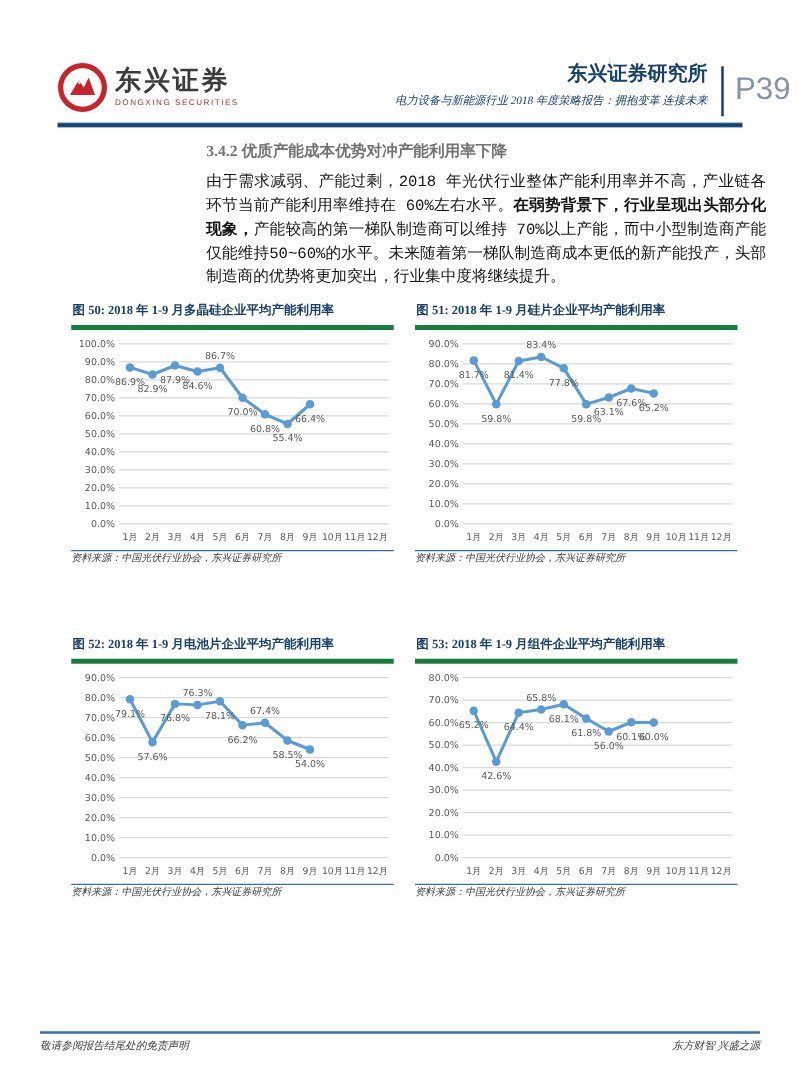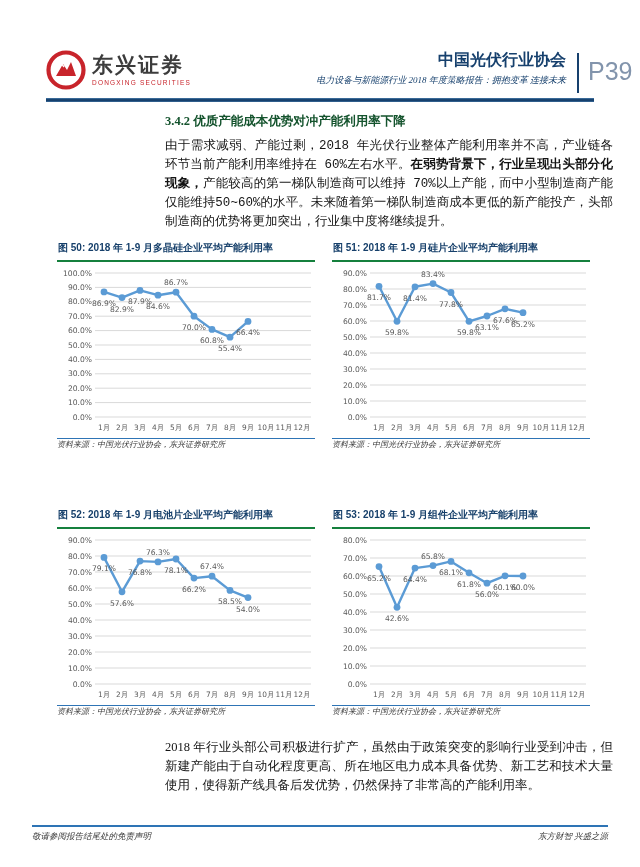--- a/index.html
+++ b/index.html
@@ -19,35 +19,35 @@
              font-size:16px;color:#16406d;line-height:18px;}
   .hdr-sub{font-size:9px;color:#16406d;font-style:italic;margin-top:5px;}
   .hdr-divider{position:absolute;top:53px;left:577px;width:2px;height:40px;background:#16406d;}
   .page-num{position:absolute;top:57px;left:588px;font-family:"Liberation Sans","DejaVu Sans",sans-serif;
             font-size:25px;color:#8294ac;}
   .hdr-rule{position:absolute;top:98px;left:46px;width:548px;height:4px;
             background:linear-gradient(#4a7cab,#16406d 40%,#16406d 75%,#4a7cab);}
 
   
   .sec-heading{position:absolute;left:165px;top:113px;width:450px;
-               font-weight:bold;font-size:12.5px;color:#14532d;}
+               font-weight:bold;font-size:12.5px;color:#737373;}
   .para{position:absolute;left:165px;width:448px;font-size:12.5px;line-height:19px;
         color:#141414;text-align:justify;}
   .para .b{font-weight:bold;}
   .para1{top:137px;font-family:Liberation Mono, monospace;}
   .para2{top:738px;}
 
   
   .fig{position:absolute;width:258px;}
   .fig50{left:57px;top:241px;}
   .fig51{left:332px;top:241px;}
   .fig52{left:57px;top:508px;}
   .fig53{left:332px;top:508px;}
-  .fig-title{font-family:Liberation Sans, sans-serif;font-weight:bold;
-             font-size:10px;color:#17406b;padding:0 0 5px 1px;border-bottom:2px solid #15803d;}
+  .fig-title{font-family:Liberation Serif, serif;font-weight:bold;
+             font-size:10px;color:#17406b;padding:0 0 5px 1px;border-bottom:4px solid #15803d;}
   .fig-body{margin-top:3px;height:172px;}
   .fig-body svg{font-family:"DejaVu Sans","Liberation Sans",sans-serif;}
   .fig-source{border-top:1.5px solid #2e74b5;margin-top:1px;padding-top:0;
               font-size:8px;font-style:italic;color:#3a3a3a;}
 
   
   .ftr-rule{position:absolute;top:825px;left:32px;width:576px;height:2px;
             background:#2e74b5;}
   .ftr-left{position:absolute;top:831px;left:32px;font-size:8.5px;font-style:italic;color:#3a3a3a;}
   .ftr-right{position:absolute;top:831px;right:32px;font-size:8.5px;font-style:italic;color:#3a3a3a;}
@@ -63,21 +63,21 @@
       <path d="M10 26 L17 14 L21 20 L25 12 L30 26 Z" fill="#c8242b"></path>
       <path d="M9 22 L15 13 L18 17" fill="none" stroke="#ffffff" stroke-width="1.4"></path>
     </svg>
     <div class="logo-text">
       <div class="logo-cn">东兴证券</div>
       <div class="logo-en">DONGXING SECURITIES</div>
     </div>
   </div>
 
   <div class="hdr-right">
-    <div class="hdr-title">中国光伏行业协会</div>
+    <div class="hdr-title">东兴证券研究所</div>
     <div class="hdr-sub">电力设备与新能源行业 2018 年度策略报告：拥抱变革 连接未来</div>
   </div>
   <div class="hdr-divider"></div>
   <div class="page-num">P39</div>
   <div class="hdr-rule"></div>
 
   <div class="sec-heading">3.4.2 优质产能成本优势对冲产能利用率下降</div>
 
   <div class="para para1"><span>由于需求减弱、产能过剩，2018 年光伏行业整体产能利用率并不高，产业链各环节当前产能利用率维持在 60%左右水平。</span><span class="b">在弱势背景下，行业呈现出头部分化现象，</span><span>产能较高的第一梯队制造商可以维持 70%以上产能，而中小型制造商产能仅能维持50~60%的水平。未来随着第一梯队制造商成本更低的新产能投产，头部制造商的优势将更加突出，行业集中度将继续提升。</span></div>
 
@@ -306,19 +306,18 @@
           <circle cx="155.0" cy="51.2" r="3.4" fill="#5B9BD5"></circle>
           <text x="155.0" y="65.2" text-anchor="middle" font-size="7.6" fill="#595959">56.0%</text>
           <circle cx="173.0" cy="43.8" r="3.4" fill="#5B9BD5"></circle>
           <text x="173.0" y="57.8" text-anchor="middle" font-size="7.6" fill="#595959">60.1%</text>
           <circle cx="191.0" cy="44.0" r="3.4" fill="#5B9BD5"></circle>
           <text x="191.0" y="58.0" text-anchor="middle" font-size="7.6" fill="#595959">60.0%</text>
         </svg></div>
     <div class="fig-source">资料来源：中国光伏行业协会，东兴证券研究所</div>
   </div>
 
-  <div class="para para2">2018 年行业头部公司积极进行扩产，虽然由于政策突变的影响行业受到冲击，但新建产能由于自动化程度更高、所在地区电力成本具备优势、新工艺和技术大量使用，使得新产线具备后发优势，仍然保持了非常高的产能利用率。</div>
 
   <div class="ftr-rule"></div>
   <div class="ftr-left">敬请参阅报告结尾处的免责声明</div>
   <div class="ftr-right">东方财智 兴盛之源</div>
 
 </div>
 
 </body></html>

